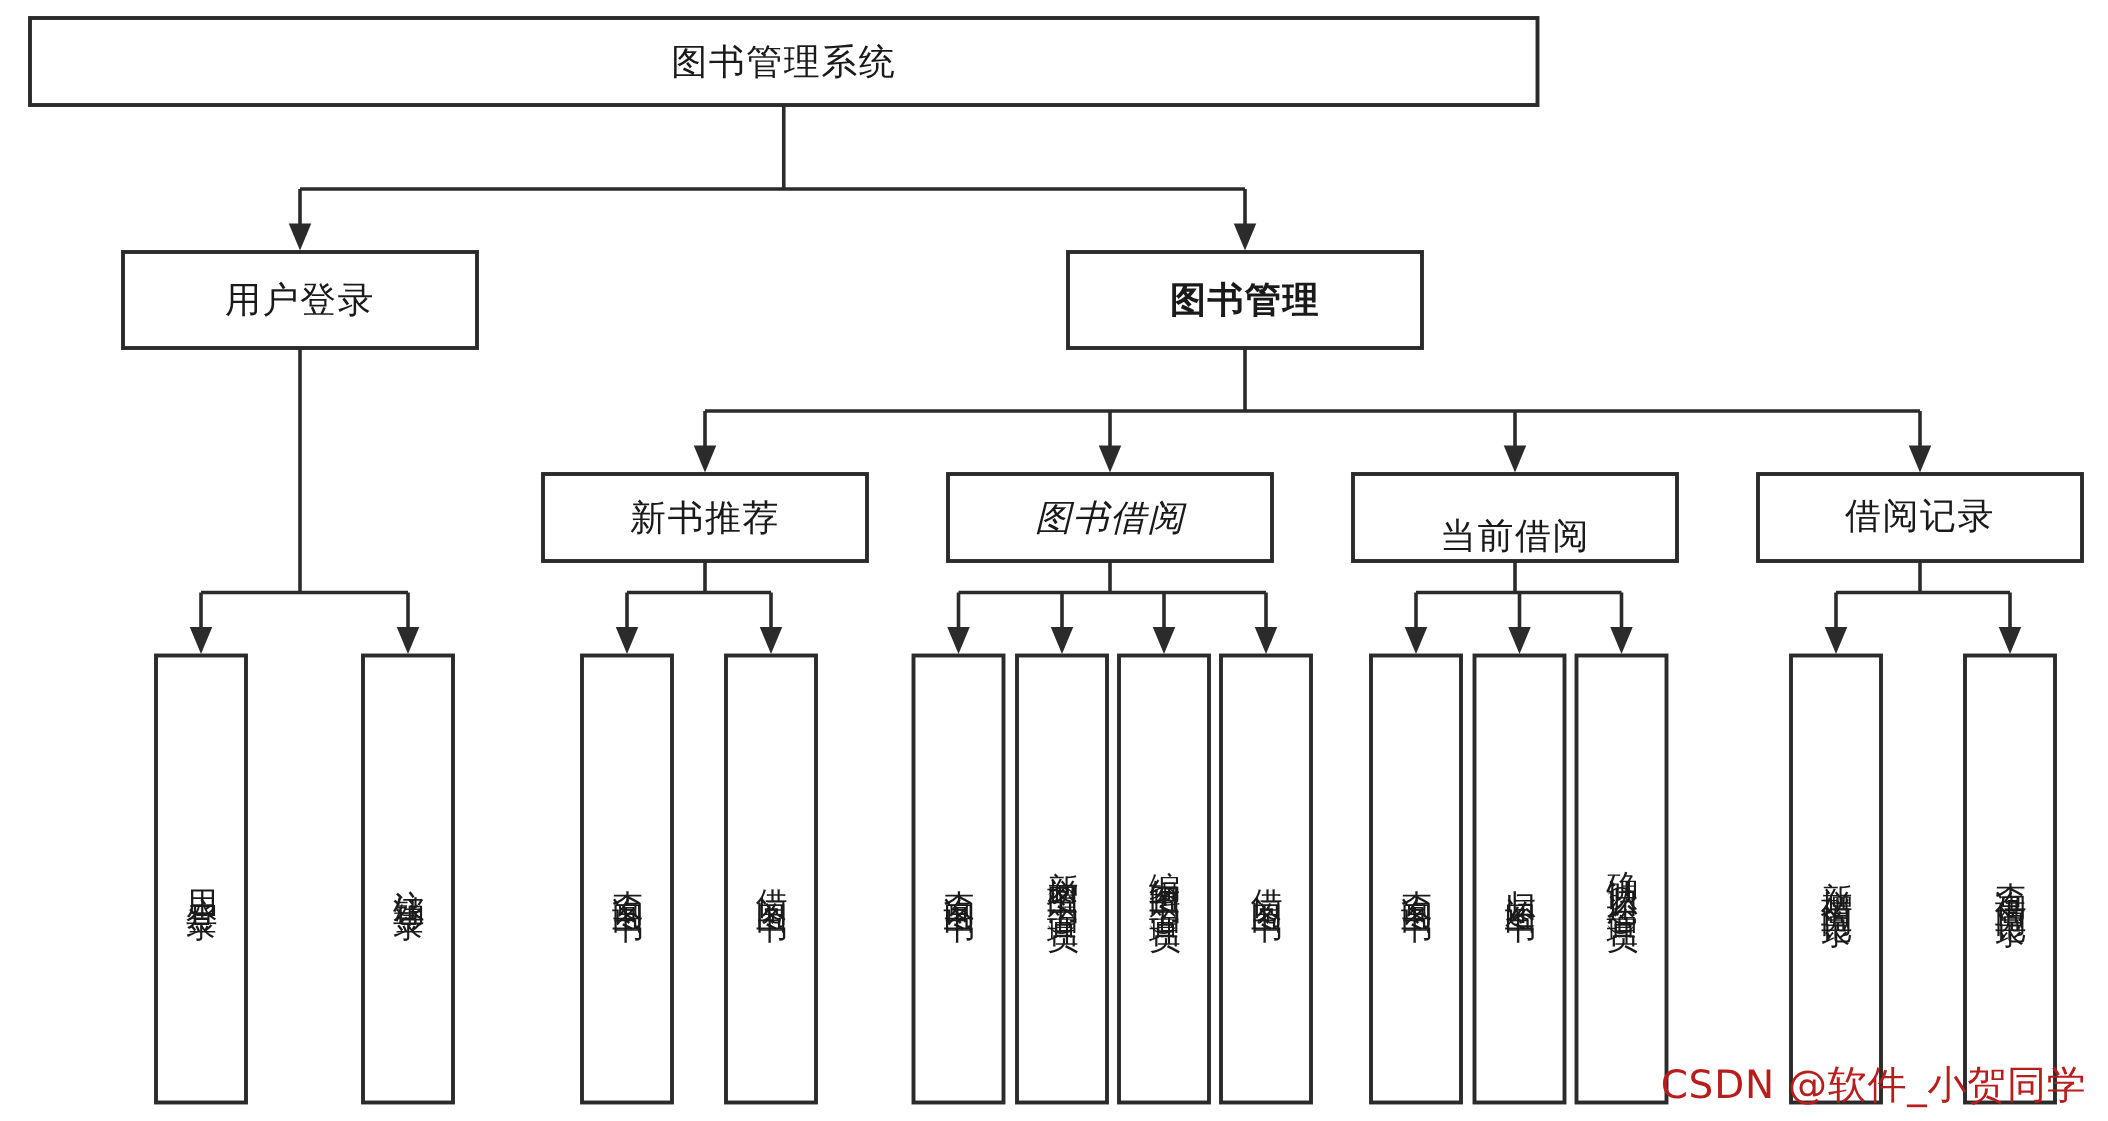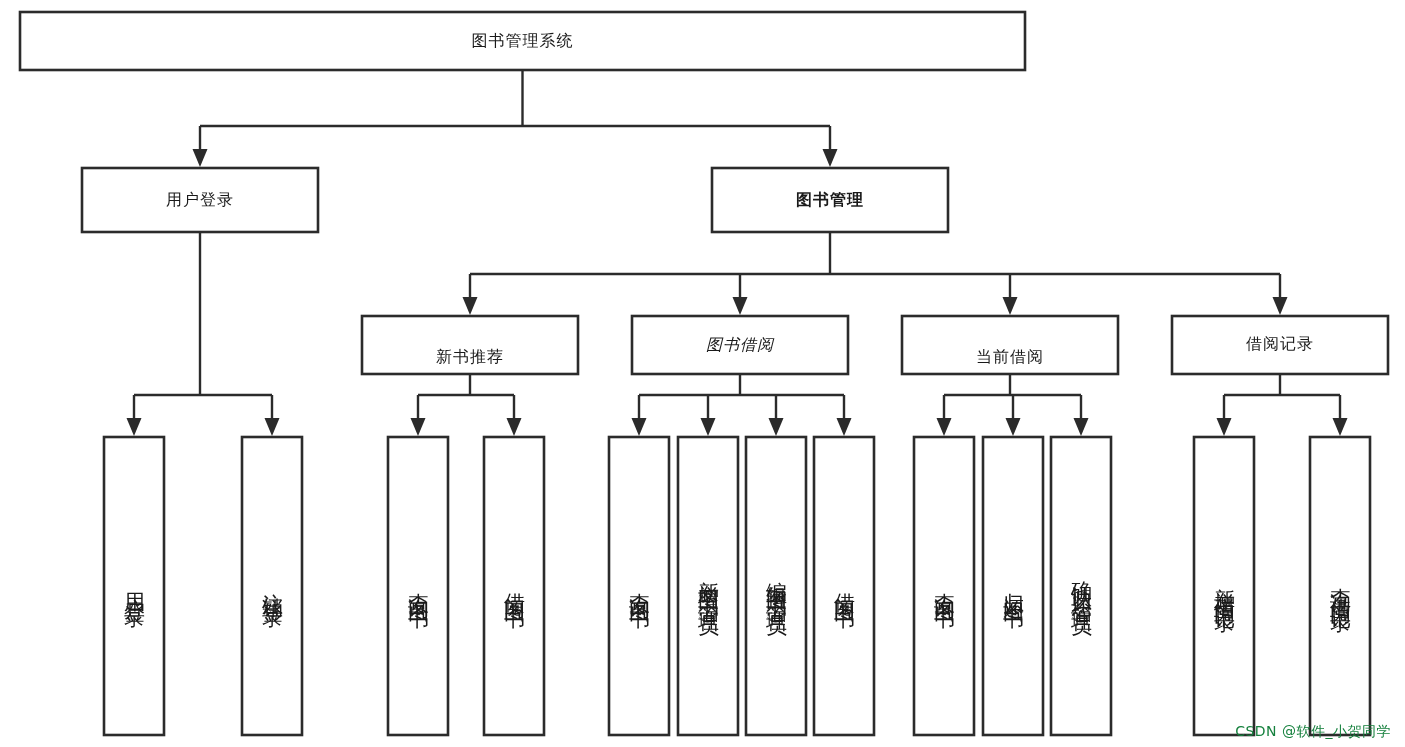--- a/index.html
+++ b/index.html
@@ -62,32 +62,32 @@
   }
   .hlabel-wrap {
     position: absolute;
     display: flex;
     align-items: center;
     justify-content: center;
     pointer-events: none;
   }
   .hlabel-text {
     font-family: "DejaVu Sans", "Liberation Sans", sans-serif;
-    font-size: 16px;
+    font-size: 24px;
     color: #1a1a1a;
     white-space: nowrap;
     letter-spacing: 1px;
   }
   #watermark {
     position: absolute;
     right: 14px;
     bottom: 6px;
     font-family: "DejaVu Sans", "Liberation Sans", sans-serif;
-    font-size: 14px;
-    color: #15803d;
+    font-size: 26px;
+    color: #b91c1c;
     letter-spacing: 0.5px;
     white-space: nowrap;
     pointer-events: none;
   }
 </style>
 </head>
 <body>
 
 <div id="diagram-root">
 
@@ -173,21 +173,21 @@
   <div id="labels-layer">
       <div class="hlabel-wrap" style="left: 20px; top: 12px; width: 1005px; height: 58px;">
         <div class="hlabel-text">图书管理系统</div>
       </div>
       <div class="hlabel-wrap" style="left: 82px; top: 168px; width: 236px; height: 64px;">
         <div class="hlabel-text">用户登录</div>
       </div>
       <div class="hlabel-wrap" style="left: 712px; top: 168px; width: 236px; height: 64px; font-weight: bold;">
         <div class="hlabel-text">图书管理</div>
       </div>
-      <div class="hlabel-wrap" style="left: 362px; top: 316px; width: 216px; height: 58px; margin-top: 12px;">
+      <div class="hlabel-wrap" style="left: 362px; top: 316px; width: 216px; height: 58px;">
         <div class="hlabel-text">新书推荐</div>
       </div>
       <div class="hlabel-wrap" style="left: 632px; top: 316px; width: 216px; height: 58px; font-style: italic;">
         <div class="hlabel-text">图书借阅</div>
       </div>
       <div class="hlabel-wrap" style="left: 902px; top: 316px; width: 216px; height: 58px; margin-top: 12px;">
         <div class="hlabel-text">当前借阅</div>
       </div>
       <div class="hlabel-wrap" style="left: 1172px; top: 316px; width: 216px; height: 56px;">
         <div class="hlabel-text">借阅记录</div>

